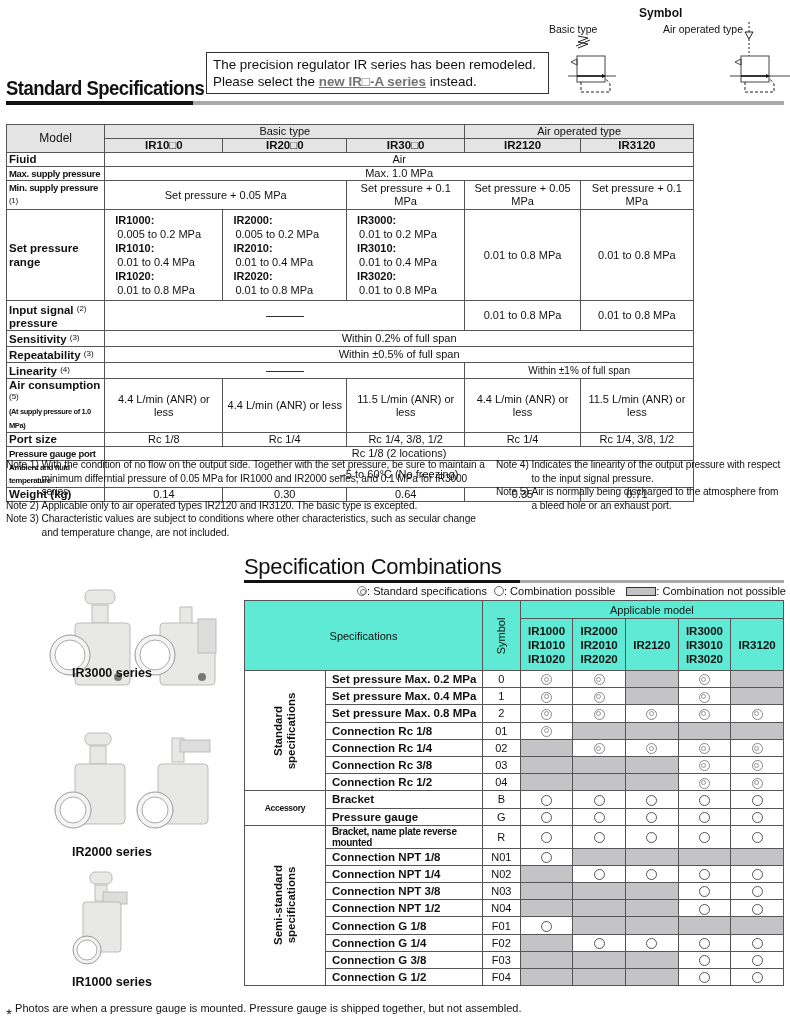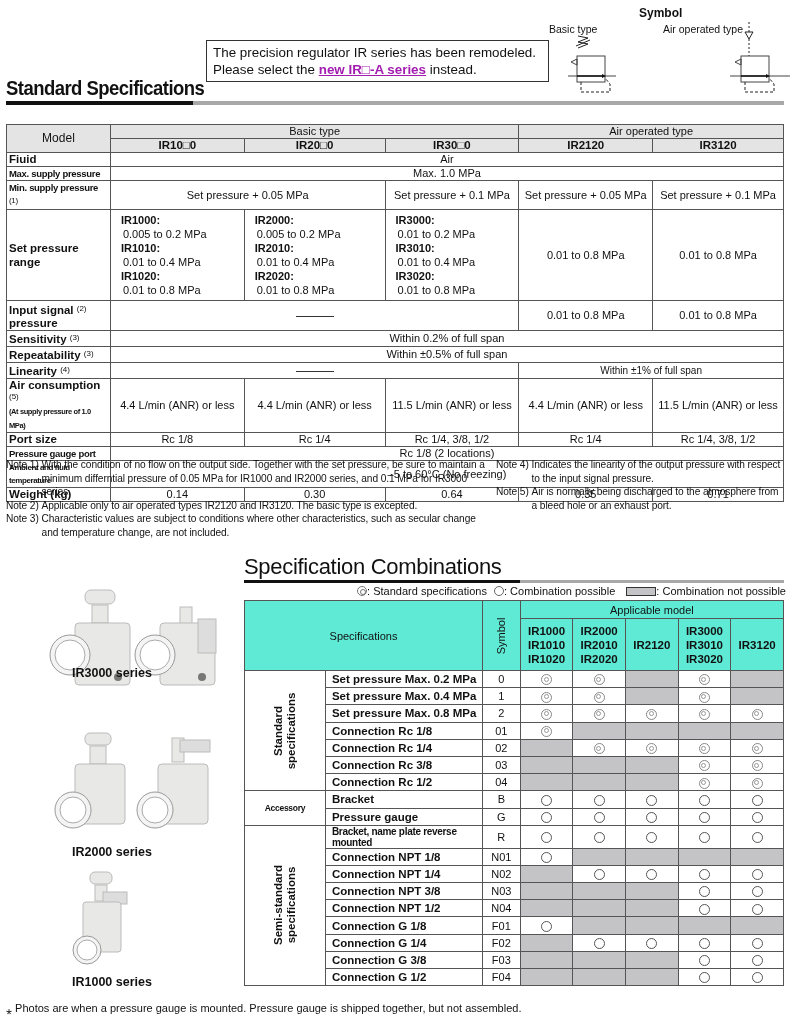--- a/index.html
+++ b/index.html
@@ -2,32 +2,32 @@
 <html><head>
 <meta charset="utf-8">
 <style>
   * { box-sizing: border-box; margin: 0; padding: 0; }
   body { width: 790px; height: 1018px; background: #fff; font-family: "Liberation Sans", sans-serif; color: #111; position: relative; overflow: hidden; }
 
   
   .std-title { position: absolute; left: 6px; top: 76px; font-size: 21px; font-weight: bold; letter-spacing: -0.6px; transform: scaleX(0.88); transform-origin: left; }
   .title-bar { position: absolute; left: 6px; top: 101px; width: 778px; height: 4px; background: #a8a8a8; }
   .title-bar .dark { position: absolute; left: 0; top: 0; width: 187px; height: 4px; background: #111; }
-  .notice { position: absolute; left: 206px; top: 40px; width: 343px; height: 42px; border: 1px solid #333; padding: 3px 6px; font-size: 13.4px; line-height: 17px; }
-  .notice a { color: #a21caf; font-weight: bold; text-decoration: underline; }
+  .notice { position: absolute; left: 206px; top: 52px; width: 343px; height: 42px; border: 1px solid #333; padding: 3px 6px; font-size: 13.4px; line-height: 17px; }
+  .notice a { color: #737373; font-weight: bold; text-decoration: underline; }
 
   .sym-title { position: absolute; left: 639px; top: 6px; font-size: 12px; font-weight: bold; }
   .sym-label { position: absolute; font-size: 10.5px; }
   .sym-basic-label { left: 549px; top: 23px; }
   .sym-air-label { left: 663px; top: 23px; }
   .sym-svg { position: absolute; }
 
   
   table { border-collapse: collapse; }
-  .spec { position: absolute; left: 6px; top: 124px; width: 778px; font-size: 11px; }
+  .spec { position: absolute; left: 6px; top: 124px; width: 688px; font-size: 11px; }
   .spec td, .spec th { border: 1px solid #555; padding: 0 2px; text-align: center; font-weight: normal; height: 14px; line-height: 13px; }
   .spec th.hdr { background: #e4e4e4; }
   .spec th.hdr-bold { background: #e4e4e4; font-weight: bold; font-size: 11.5px; }
   .spec td.rl { text-align: left; font-weight: bold; font-size: 11.5px; }
   .spec td.rl.small { font-size: 9.5px; letter-spacing: -0.3px; }
   .spec td.rl.tiny { font-size: 8px; letter-spacing: -0.4px; }
   .spec sup { font-size: 8px; font-weight: normal; vertical-align: 3px; }
   .spec td.range { text-align: left; padding: 3px 10px; line-height: 14px; font-size: 11px; }
   .spec td.range b { font-weight: bold; }
   .spec td.range span { display: block; padding-left: 2px; }

